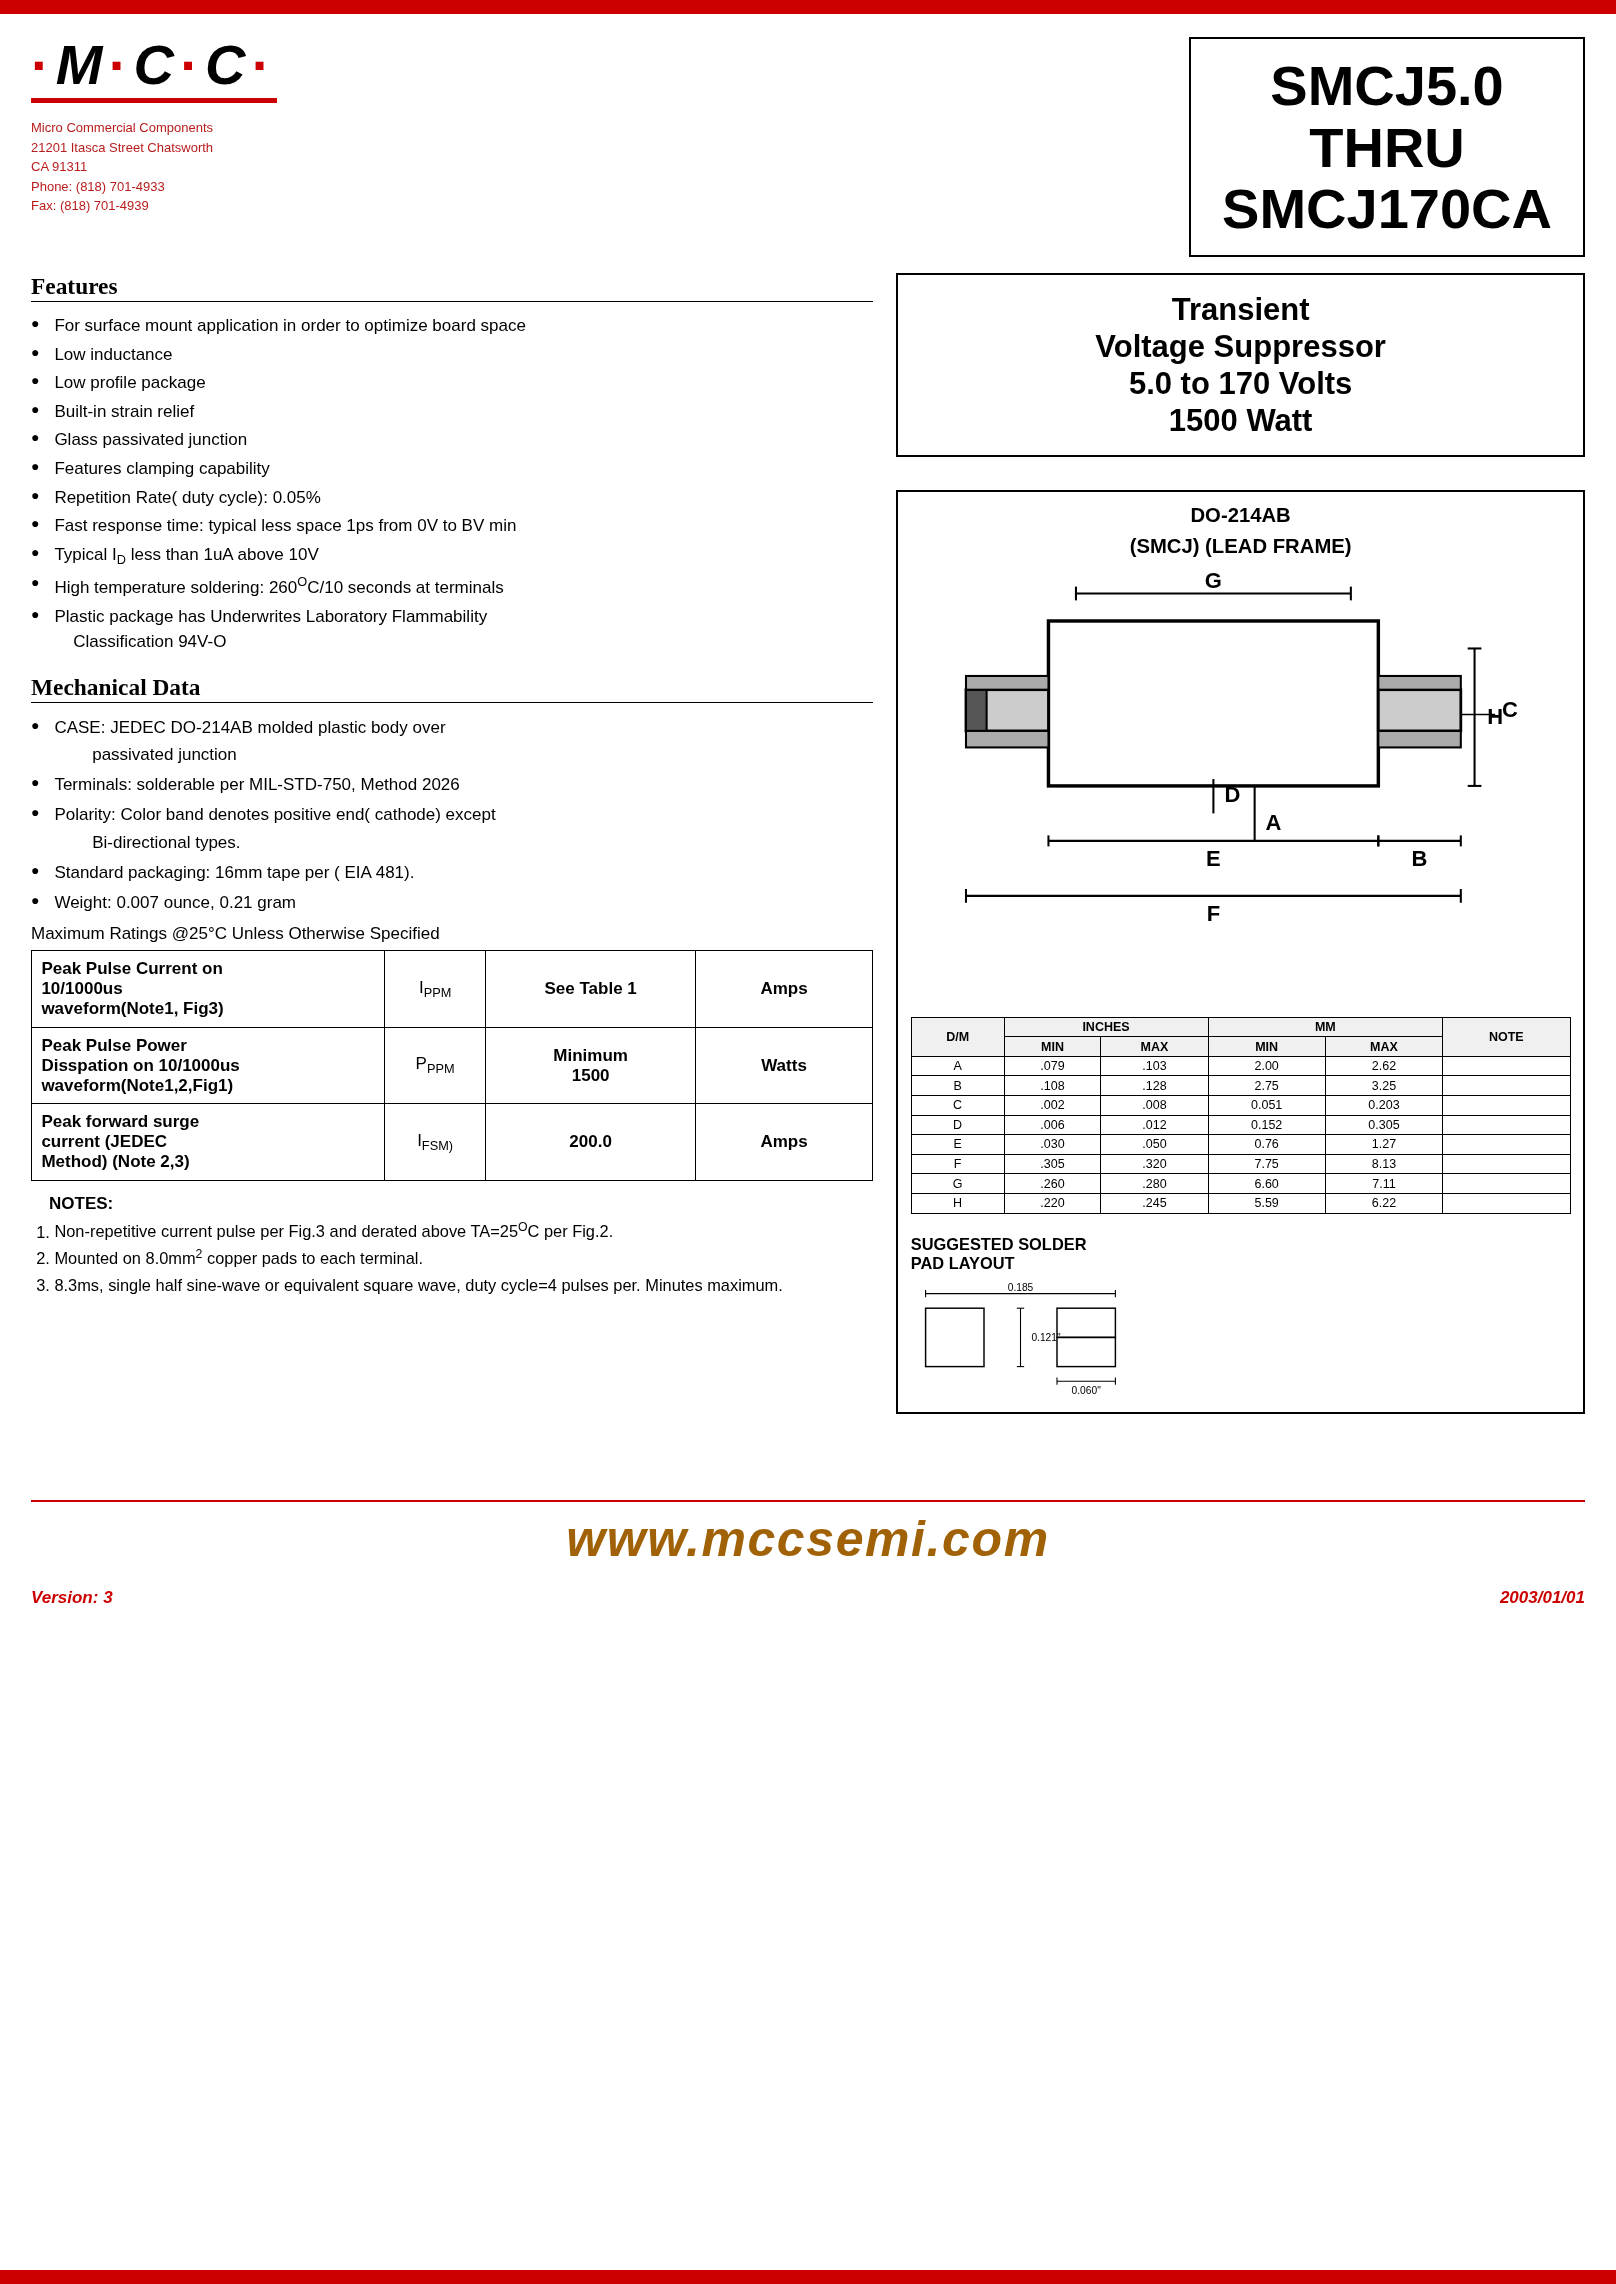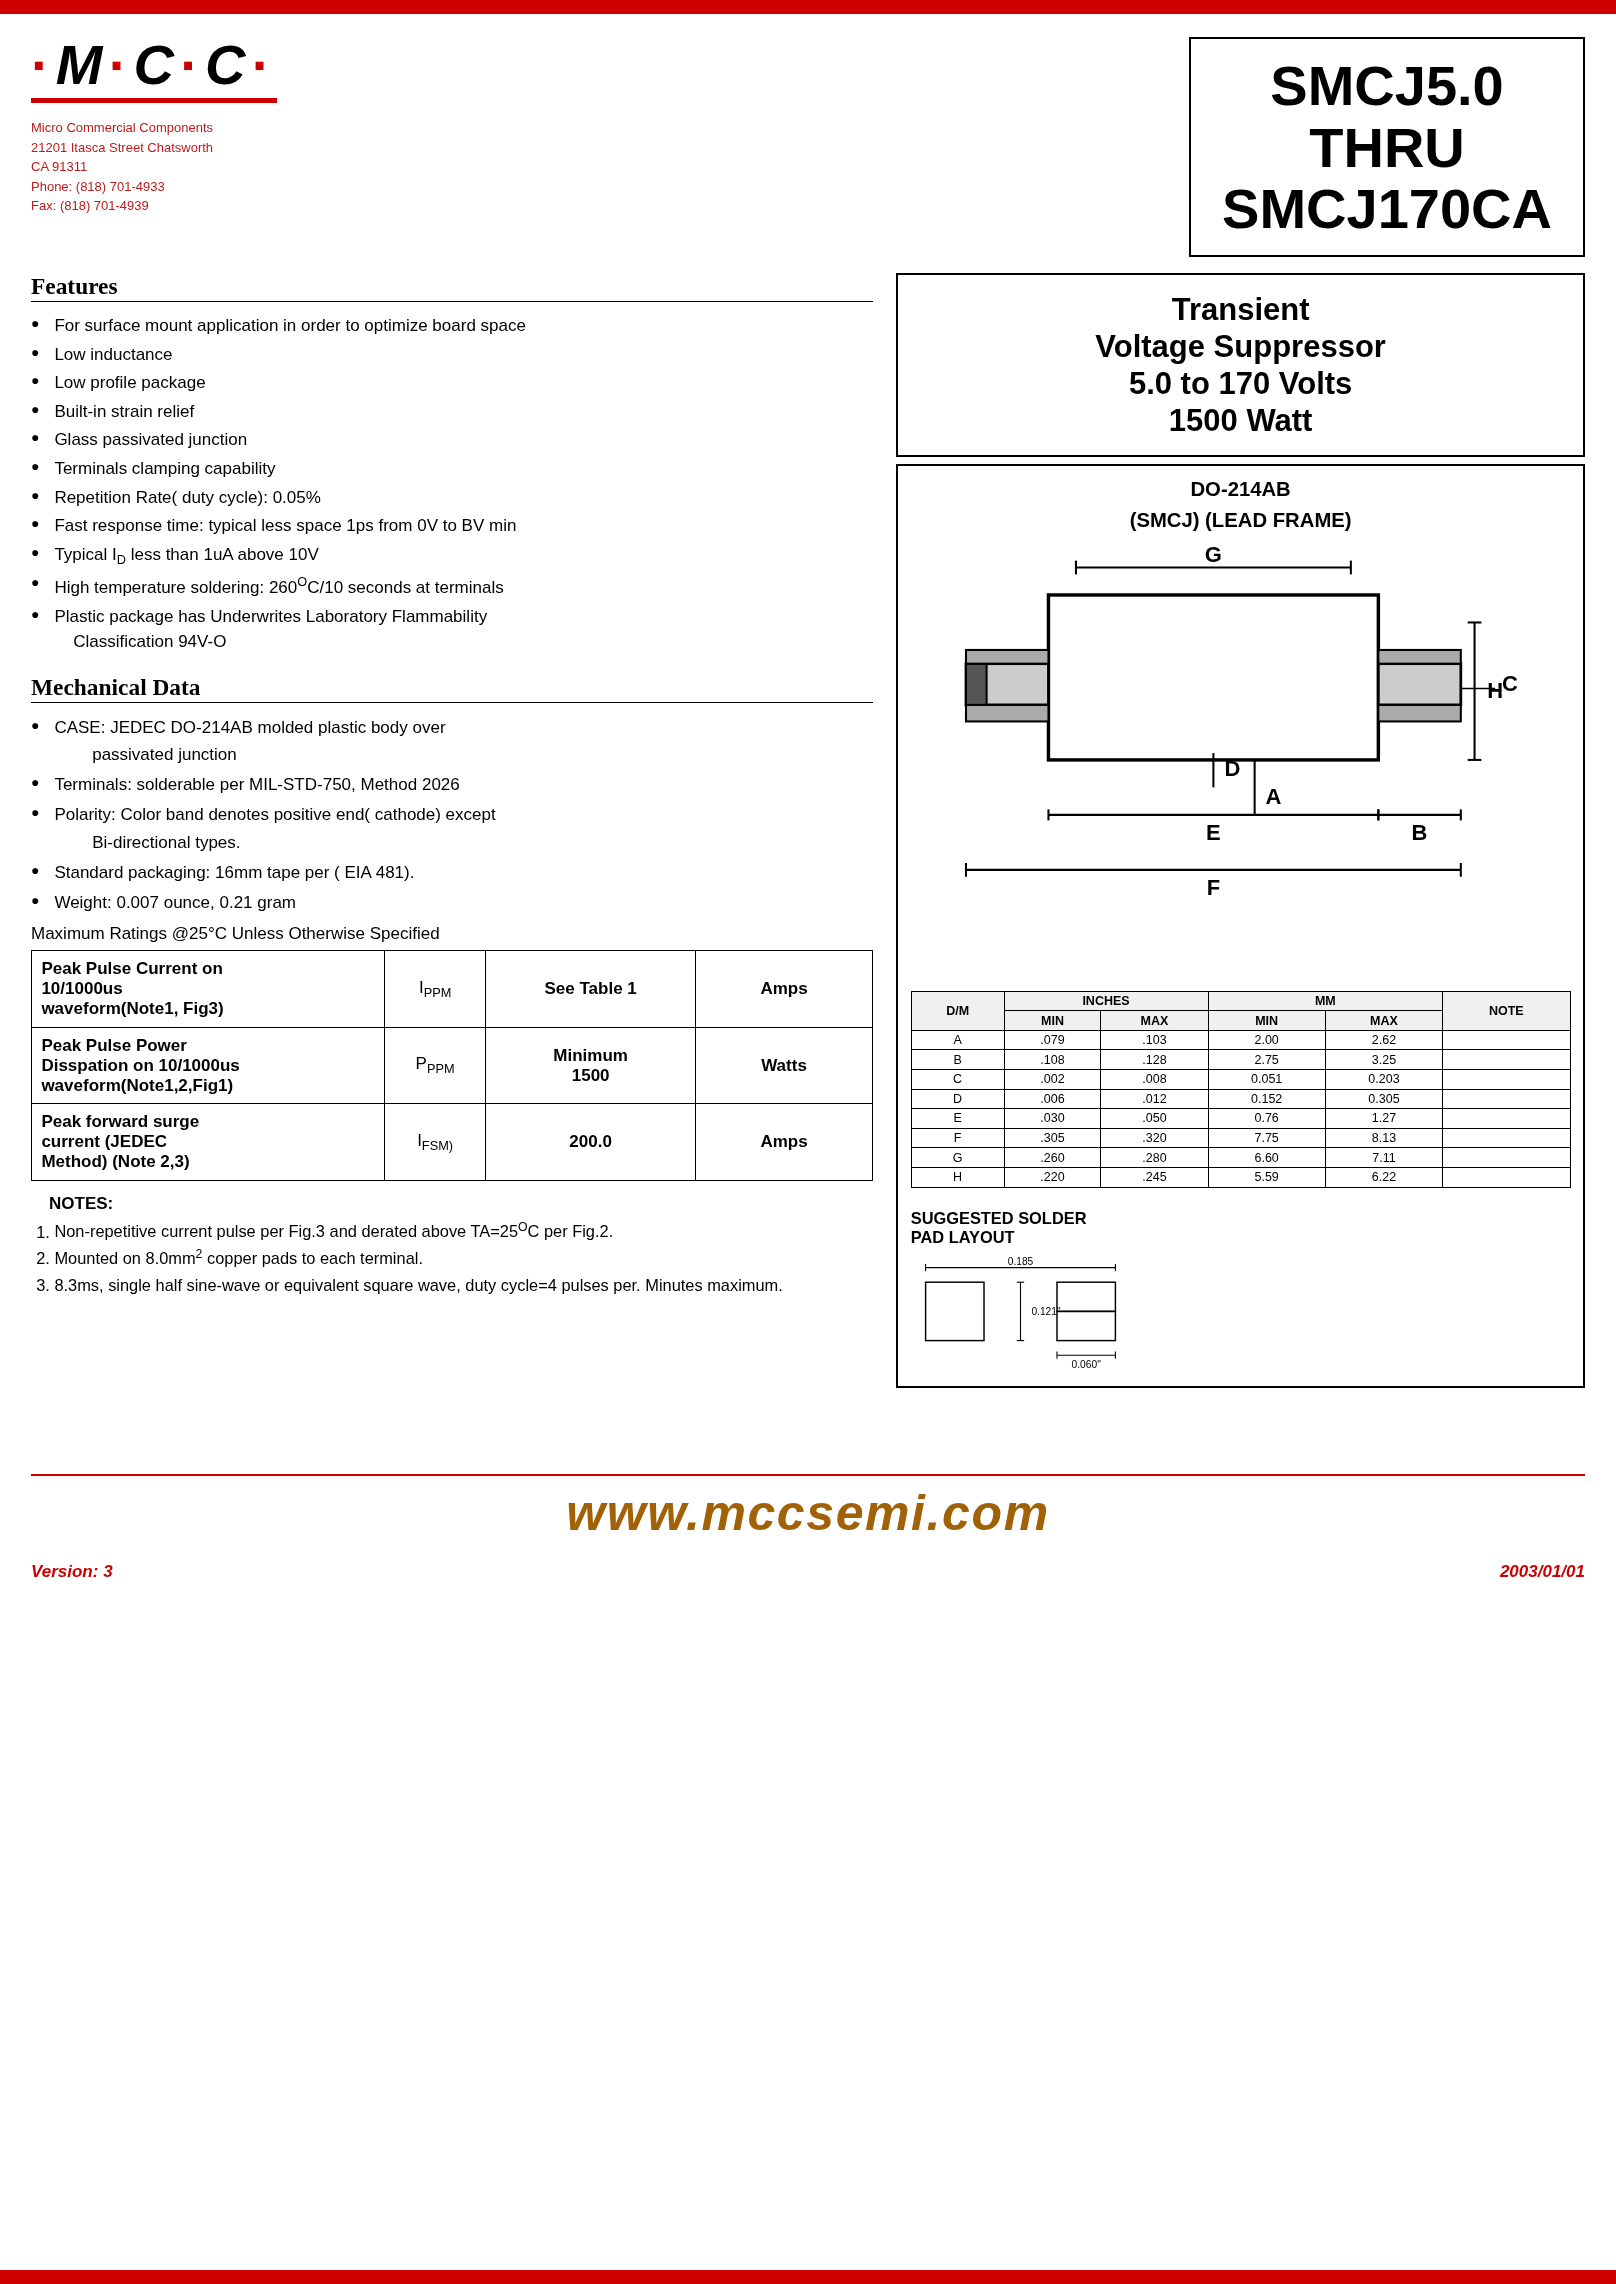--- a/index.html
+++ b/index.html
@@ -130,21 +130,21 @@
       position: absolute;
       left: 0;
       font-size: 14px;
     }
 
     
     .description-box {
       border: 2.3px solid #000;
       padding: 15.6px 23.4px;
       text-align: center;
-      margin-bottom: 7px;
+      margin-bottom: 33px;
     }
     .description-box .title {
       font-size: 31px;
       font-weight: bold;
       line-height: 1.2;
     }
 
     
     .package-box {
       border: 2.3px solid #000;
@@ -327,21 +327,21 @@
 
     <div class="left-col">
 
       <div class="section-header">Features</div>
       <ul class="feature-list">
         <li>For surface mount application in order to optimize board space</li>
         <li>Low inductance</li>
         <li>Low profile package</li>
         <li>Built-in strain relief</li>
         <li>Glass passivated junction</li>
-        <li>Terminals clamping capability</li>
+        <li>Features clamping capability</li>
         <li>Repetition Rate( duty cycle): 0.05%</li>
         <li>Fast response time: typical less space 1ps from 0V to BV min</li>
         <li>Typical I<sub>D</sub> less than 1uA above 10V</li>
         <li>High temperature soldering: 260<sup>O</sup>C/10 seconds at terminals</li>
         <li>Plastic package has Underwrites Laboratory Flammability<br>&nbsp;&nbsp;&nbsp;&nbsp;Classification 94V-O</li>
       </ul>
 
       <div class="section-header" style="margin-top:19px;">Mechanical Data</div>
       <ul class="mech-list">
         <li>CASE: JEDEC DO-214AB molded plastic body over<br>&nbsp;&nbsp;&nbsp;&nbsp;&nbsp;&nbsp;&nbsp;&nbsp;passivated junction</li>

